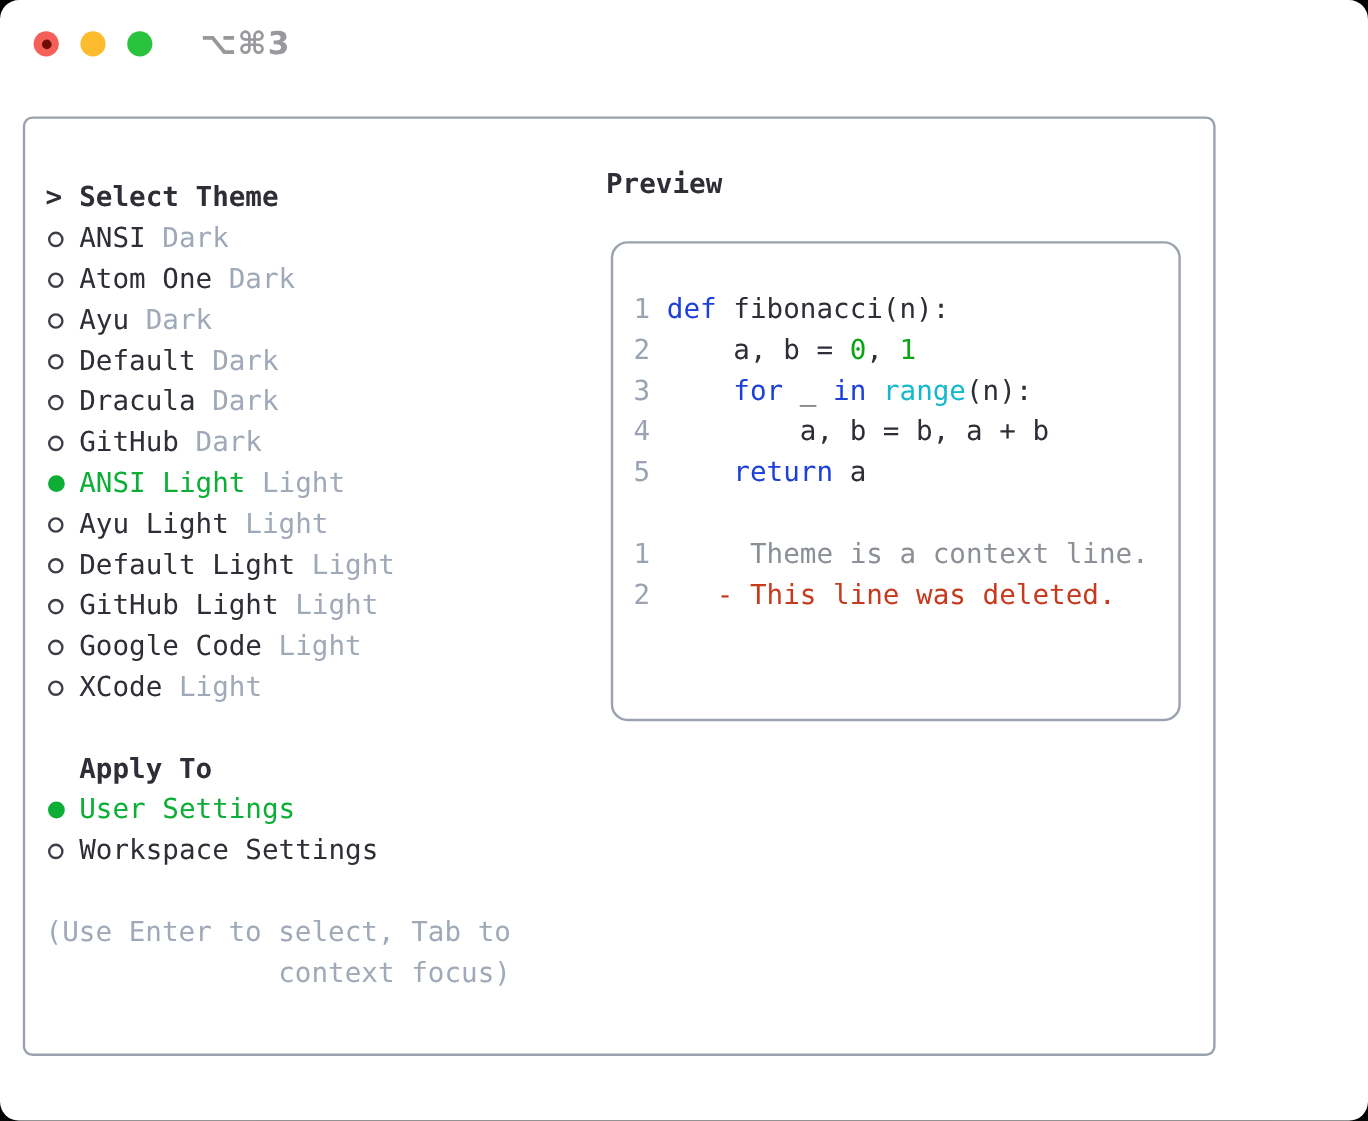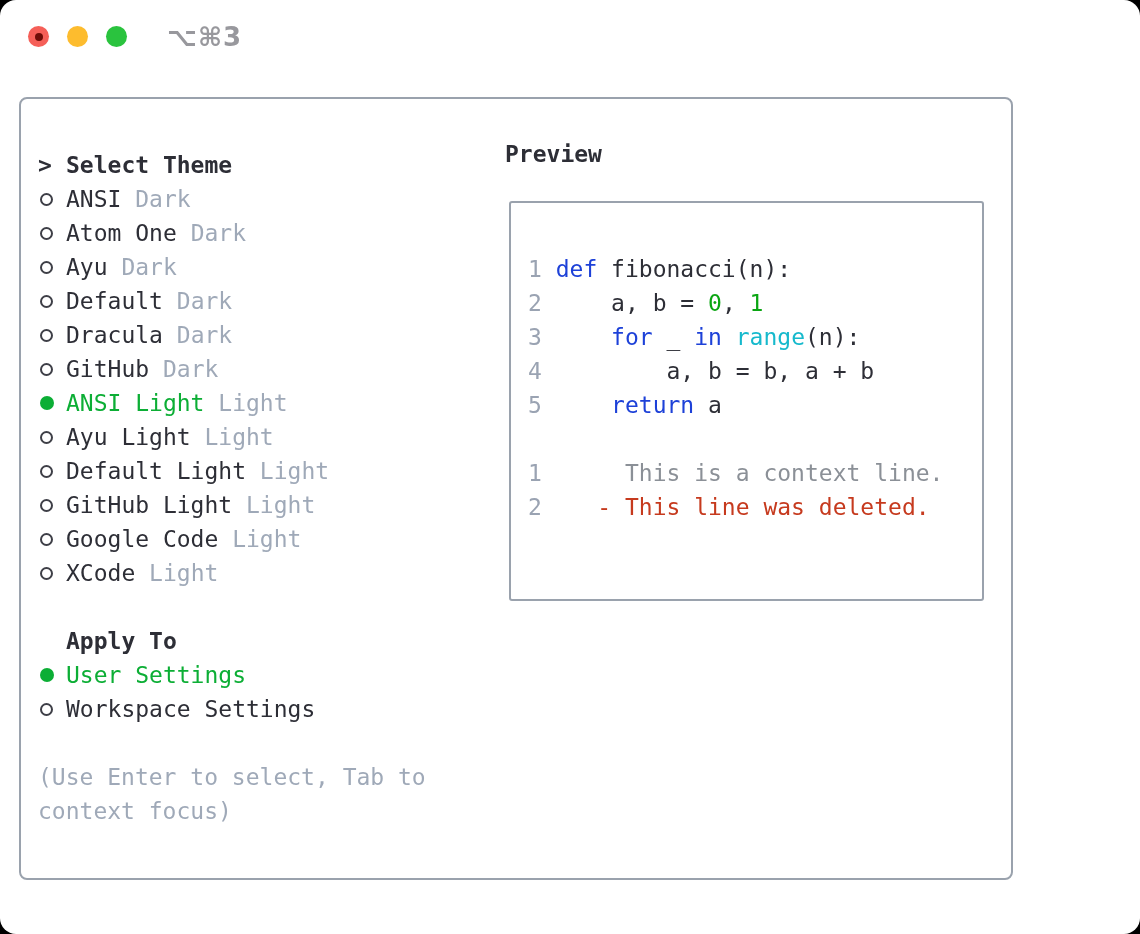--- a/index.html
+++ b/index.html
@@ -40,28 +40,28 @@
   .left-col{position:absolute;left:17px;top:49px;}
   .row{display:flex;height:34px;align-items:center;white-space:pre;}
   .marker{width:28px;flex:0 0 28px;display:flex;align-items:center;font-weight:bold;color:var(--fg);}
   .dot{width:13px;height:13px;border:2px solid #3e3f47;border-radius:50%;box-sizing:border-box;margin-left:2px;}
   .dot.on{width:14px;height:14px;border:none;background:var(--selected);}
   .hdr{font-weight:bold;color:var(--fg);}
   .name{color:var(--fg);}
   .name.sel{color:var(--selected);}
   .variant{color:var(--muted);margin-left:1ch;}
   .apply-section{margin-top:34px;}
-  .hint{margin-top:34px;color:var(--muted);}
+  .hint{margin-top:34px;color:var(--muted);text-align:right;}
   .hint div{height:34px;line-height:34px;white-space:pre;}
   
   .preview-title{position:absolute;left:484px;top:38px;height:34px;line-height:34px;
     font-weight:bold;color:var(--fg);}
   .preview-box{position:absolute;left:488px;top:102px;width:475px;height:400px;
-    border:2px solid var(--border);border-radius:3px;box-sizing:border-box;
-    padding:49px 0 0 17px;overflow:hidden;}
+    border:2px solid var(--border);border-radius:14px;box-sizing:border-box;
+    padding:38px 0 0 17px;overflow:hidden;}
   .pline{height:34px;line-height:34px;white-space:pre;}
   .ln{color:var(--ln);display:inline-block;min-width:1ch;margin-right:1ch;}
   .t-kw{color:var(--keyword);}
   .t-fg{color:var(--fg);}
   .t-num{color:var(--number);}
   .t-bi{color:var(--builtin);}
   .t-ctx{color:var(--context);}
   .t-del{color:var(--deleted);}
   .t-add{color:var(--added);}
 </style>
@@ -122,18 +122,18 @@
 
     <div class="preview-title">Preview</div>
 
     <div class="preview-box" id="preview-box">
         <div class="pline"><span class="ln">1</span><span class="t-kw">def</span><span class="t-fg"> fibonacci(n):</span></div>
         <div class="pline"><span class="ln">2</span><span class="t-fg">    a, b = </span><span class="t-num">0</span><span class="t-fg">, </span><span class="t-num">1</span></div>
         <div class="pline"><span class="ln">3</span><span class="t-fg">    </span><span class="t-kw">for</span><span class="t-fg"> _ </span><span class="t-kw">in</span><span class="t-fg"> </span><span class="t-bi">range</span><span class="t-fg">(n):</span></div>
         <div class="pline"><span class="ln">4</span><span class="t-fg">        a, b = b, a + b</span></div>
         <div class="pline"><span class="ln">5</span><span class="t-fg">    </span><span class="t-kw">return</span><span class="t-fg"> a</span></div>
         <div class="pline"><span class="ln"></span></div>
-        <div class="pline"><span class="ln">1</span><span class="t-ctx">     This is a context line.</span></div>
+        <div class="pline"><span class="ln">1</span><span class="t-ctx">     Theme is a context line.</span></div>
         <div class="pline"><span class="ln">2</span><span class="t-del">   - This line was deleted.</span></div>
       </div>
 
   </div>
 </div>
 
 </body></html>

